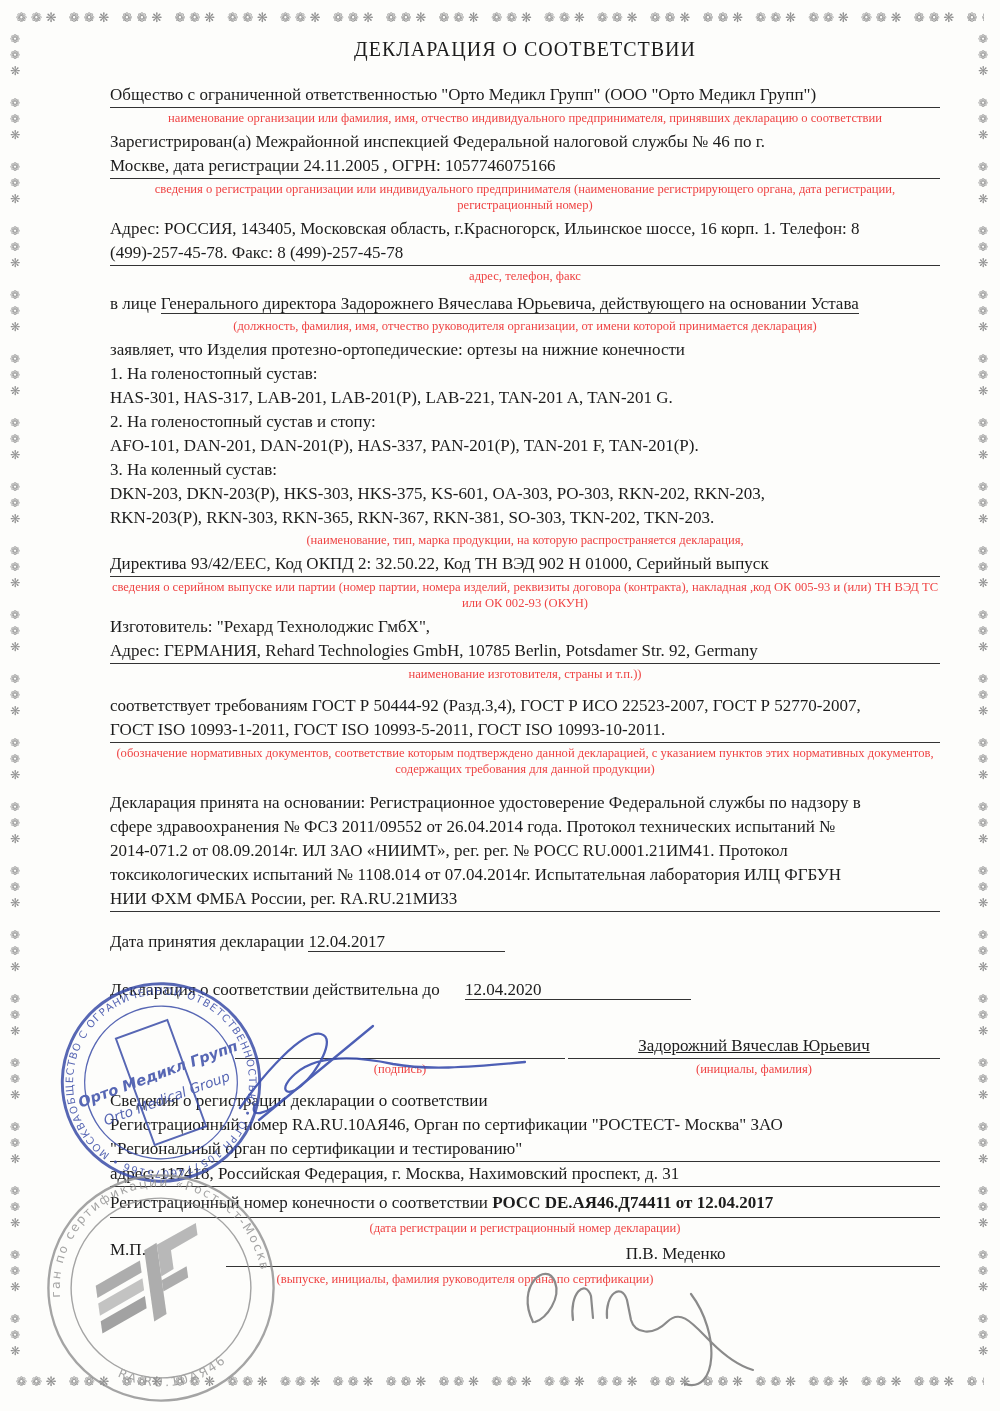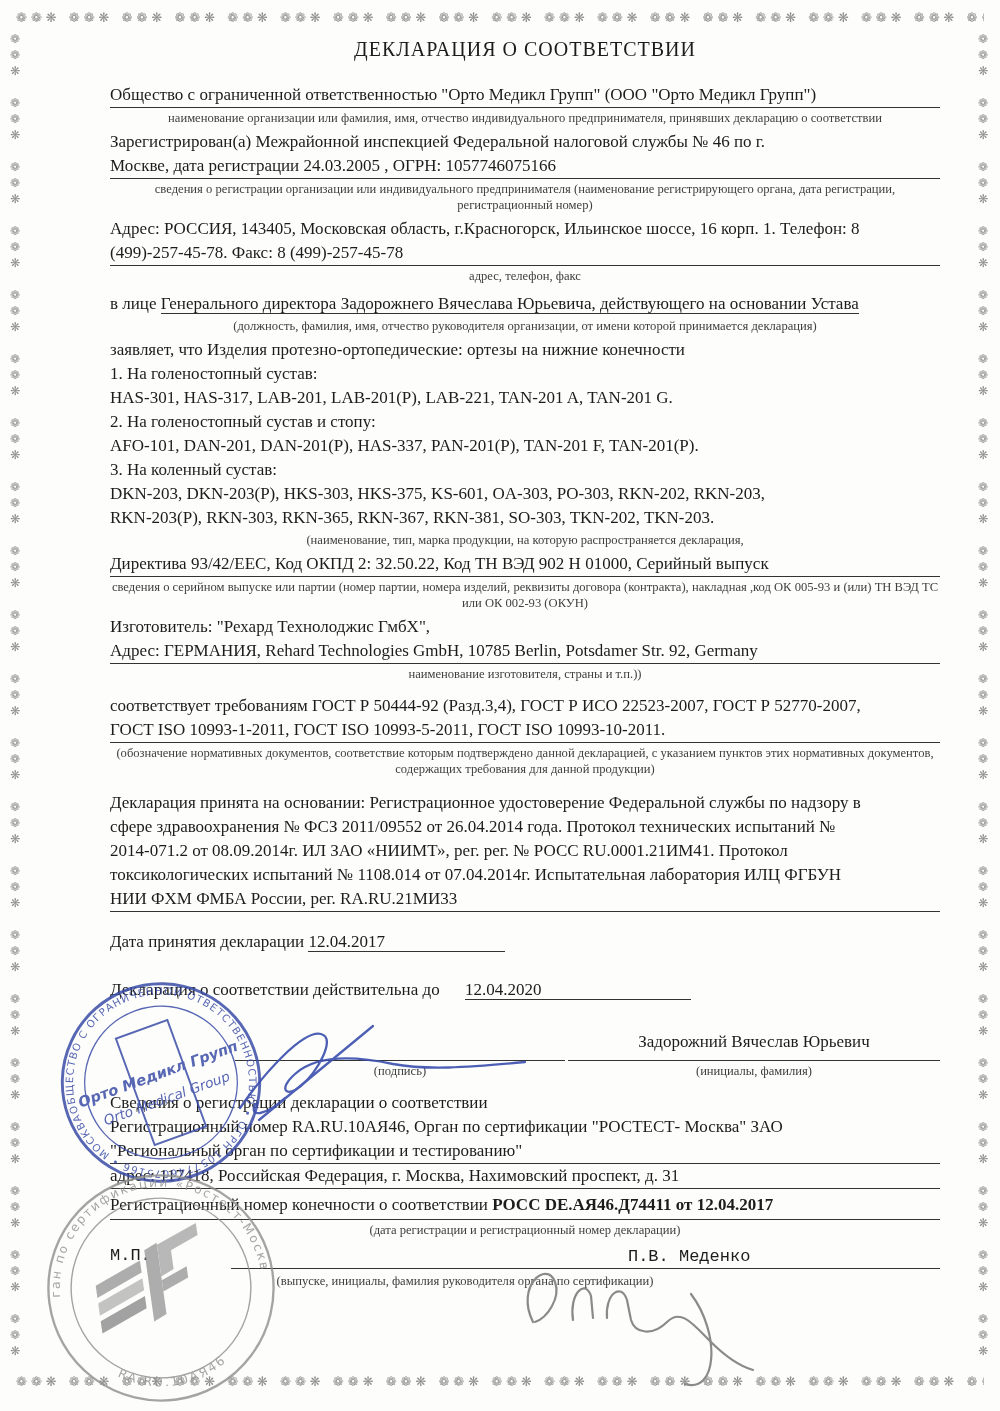--- a/index.html
+++ b/index.html
@@ -25,37 +25,37 @@
 
   .content{position:absolute; left:110px; width:830px; top:38px;}
 
   .title{
     text-align:center; font-weight:normal; font-size:20px; letter-spacing:1px;
     margin-bottom:22px;
   }
   .line{font-size:17px; line-height:24px;}
   .u{border-bottom:1.4px solid #333;}
   .cap{
-    font-size:12.6px; line-height:16px; text-align:center; color:#404040;
+    font-size:12.6px; line-height:16px; text-align:center; color:#ef4444;
     margin:2px 0 4px 0;
   }
   .gap4{height:4px;} .gap8{height:8px;} .gap10{height:10px;} .gap18{height:18px;} .gap24{height:24px;}
 
   .inline-u{border-bottom:1.4px solid #333;}
   .date-u{border-bottom:1.4px solid #333; padding-right:120px;}
   .date-u2{border-bottom:1.4px solid #333; padding-right:150px;margin-left:21px;}
   .bold{font-weight:bold;}
 
   .sigrow{display:flex; align-items:flex-end; margin-top:30px;}
   .sig-left{width:330px; margin-left:125px;}
   .sig-left .sigline{height:26px; border-bottom:1.4px solid #333;}
   .sig-right{width:372px; margin-left:auto;}
-  .sig-right .namebox{text-align:center; font-size:17px; border-bottom:1.4px solid #333; padding-bottom:8px;}
-
-  .mprow{display:flex; align-items:center; font-family:Liberation Mono, monospace;}
+  .sig-right .namebox{text-align:center; font-size:17px; border-bottom:1.4px solid #333; padding-bottom:2px;text-decoration:underline;}
+
+  .mprow{display:flex; align-items:flex-start; }
   .mprow .mp{font-size:17px;}
   .mprow .mpline{flex:1; margin-left:80px; border-bottom:1.4px solid #333; position:relative; height:26px;}
   .mprow .headname{position:absolute; left:56%; bottom:2px; font-size:17px;}
   .mp-cap{margin-top:4px; text-align:center; padding-right:120px;}
 
   .overlay{position:absolute; pointer-events:none;}
   .stamp-blue text{fill:#3b4da8;}
   .stamp-gray text{fill:#8f8f8f;}
 </style>
 </head>
@@ -69,21 +69,21 @@
   <div class="ornament vert right">❁❁❋ ❁❁❋ ❁❁❋ ❁❁❋ ❁❁❋ ❁❁❋ ❁❁❋ ❁❁❋ ❁❁❋ ❁❁❋ ❁❁❋ ❁❁❋ ❁❁❋ ❁❁❋ ❁❁❋ ❁❁❋ ❁❁❋ ❁❁❋ ❁❁❋ ❁❁❋ ❁❁❋ ❁❁❋ ❁❁❋ ❁❁❋ ❁❁❋ ❁❁❋ ❁❁❋ ❁❁❋ ❁❁❋ ❁❁❋ ❁❁❋ ❁❁❋ ❁❁❋ ❁❁❋ ❁❁❋ ❁❁❋ ❁❁❋ ❁❁❋ ❁❁❋ ❁❁❋ ❁❁❋ ❁❁❋ ❁❁❋ ❁❁❋ ❁❁❋ ❁❁❋ ❁❁❋ ❁❁❋ ❁❁❋ ❁❁❋</div>
 
   <div class="content">
 
     <div class="title">ДЕКЛАРАЦИЯ О СООТВЕТСТВИИ</div>
 
     <div class="line u">Общество с ограниченной ответственностью "Орто Медикл Групп"  (ООО "Орто Медикл Групп")</div>
     <div class="cap">наименование организации или фамилия, имя, отчество индивидуального предпринимателя, принявших декларацию о соответствии</div>
 
     <div class="line">Зарегистрирован(а) Межрайонной инспекцией Федеральной налоговой службы № 46 по г.</div>
-    <div class="line u">Москве, дата регистрации 24.03.2005 , ОГРН: 1057746075166</div>
+    <div class="line u">Москве, дата регистрации 24.11.2005 , ОГРН: 1057746075166</div>
     <div class="cap">сведения о регистрации организации или индивидуального предпринимателя (наименование регистрирующего органа, дата регистрации, регистрационный номер)</div>
 
     <div class="line">Адрес: РОССИЯ, 143405, Московская область, г.Красногорск, Ильинское шоссе, 16 корп. 1. Телефон: 8</div>
     <div class="line u">(499)-257-45-78. Факс: 8 (499)-257-45-78</div>
     <div class="cap">адрес, телефон, факс</div>
 
     <div class="gap4"></div>
     <div class="line">
       <span>в лице</span>
       <span class="inline-u">Генерального директора Задорожнего Вячеслава Юрьевича, действующего на основании Устава</span>

